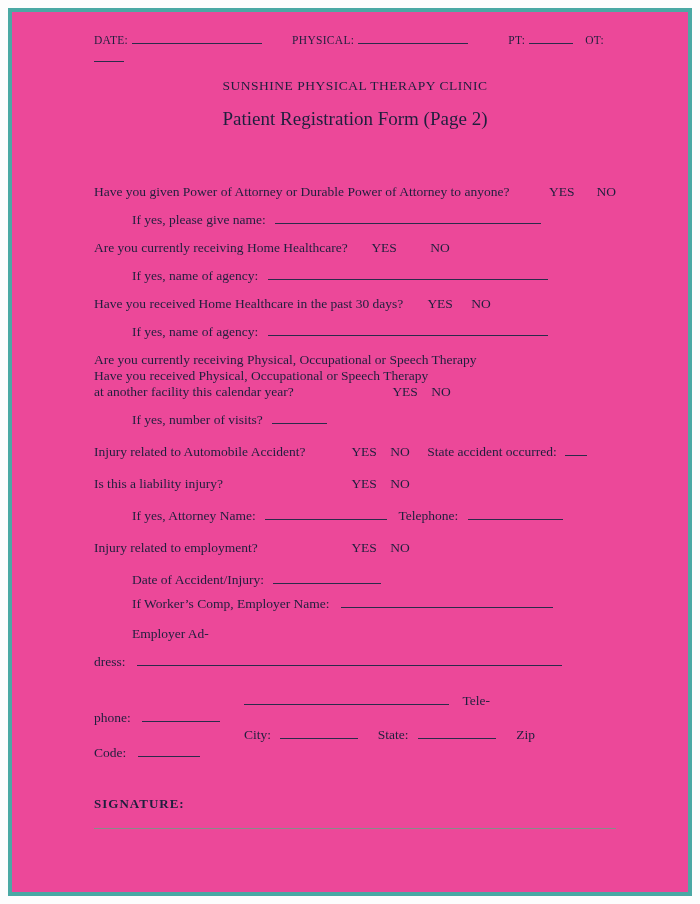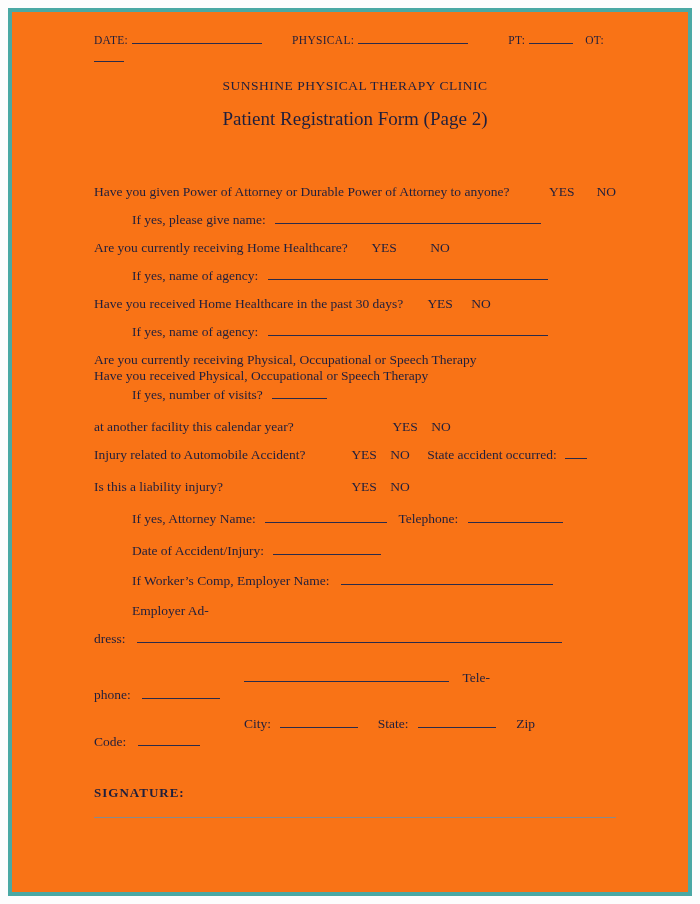--- a/index.html
+++ b/index.html
@@ -6,21 +6,21 @@
   html,body { width:700px; height:904px; }
   body {
     background:#fdfdfd;
     font-family:"Liberation Serif", serif;
     color:#1F1F3D;
     position:relative;
   }
   .frame {
     position:absolute; left:8px; top:8px; right:8px; bottom:8px;
     border:4px solid #4AA9A4;
-    background:#f97316;
+    background:#ec4899;
   }
   .content {
     position:absolute; left:82px; top:20px; width:522px;
   }
   
   .hdr { display:flex; align-items:baseline; font-size:11.5px; letter-spacing:.3px; margin-bottom:4px; }
   .hdr .lbl { white-space:nowrap; }
   .blank { display:inline-block; height:12px; border-bottom:1px solid #2B2B4A; vertical-align:baseline; }
   .hdr .blank { margin-left:4px; }
   .hdr2 { margin-bottom:16px; }
@@ -92,29 +92,29 @@
       <span class="blank" style="width:280px; margin-left:6px"></span>
     </div>
 
     <div class="row tight">
       <span>Are you currently receiving Physical, Occupational or Speech Therapy</span>
     </div>
 
     <div class="row tight">
       <span>Have you received Physical, Occupational or Speech Therapy</span>
     </div>
-    <div class="row indent gap-lg" style="margin-top:4px">
-      <span>If yes, number of visits?</span>
-      <span class="blank" style="width:55px; margin-left:6px"></span>
-    </div>
-
     <div class="row">
       <span class="q" style="width:295px">at another facility this calendar year?</span>
       <span class="opt">YES</span>
       <span class="opt" style="margin-left:10px">NO</span>
+    </div>
+
+    <div class="row indent gap-lg" style="margin-top:4px">
+      <span>If yes, number of visits?</span>
+      <span class="blank" style="width:55px; margin-left:6px"></span>
     </div>
 
     <div class="row gap-lg">
       <span class="q" style="width:254px">Injury related to Automobile Accident?</span>
       <span class="opt">YES</span>
       <span class="opt" style="margin-left:10px">NO</span>
       <span style="margin-left:14px">State accident occurred:</span>
       <span class="blank" style="width:22px; margin-left:5px"></span>
     </div>
 
@@ -124,22 +124,27 @@
       <span class="opt" style="margin-left:10px">NO</span>
     </div>
 
     <div class="row indent gap-lg">
       <span>If yes, Attorney Name:</span>
       <span class="blank" style="width:122px; margin-left:6px"></span>
       <span style="margin-left:8px">Telephone:</span>
       <span class="blank" style="width:95px; margin-left:6px"></span>
     </div>
 
+    <div class="row gap-lg">
+      <span class="q" style="width:254px">Injury related to employment?</span>
+      <span class="opt">YES</span>
+      <span class="opt" style="margin-left:10px">NO</span>
+    </div>
 
-    <div class="row indent" style="margin-bottom:15px">
+    <div class="row indent" style="margin-bottom:9px">
       <span>Date of Accident/Injury:</span>
       <span class="blank" style="width:108px; margin-left:6px"></span>
     </div>
 
     <div class="row indent" style="margin-bottom:15px">
       <span>If Worker’s Comp, Employer Name:</span>
       <span class="blank" style="width:212px; margin-left:8px"></span>
     </div>
 
     <div class="row indent" style="margin-bottom:13px">
@@ -147,21 +152,21 @@
     </div>
     <div class="row" style="margin-bottom:24px">
       <span>dress:</span>
       <span class="blank" style="width:425px; margin-left:8px"></span>
     </div>
 
     <div class="row" style="margin-bottom:2px">
       <span class="blank" style="width:205px; margin-left:150px"></span>
       <span style="margin-left:10px">Tele-</span>
     </div>
-    <div class="row" style="margin-bottom:14px">
+    <div class="row" style="margin-bottom:2px">
       <span>phone:</span>
       <span class="blank" style="width:78px; margin-left:8px"></span>
     </div>
 
     <div class="row" style="margin-bottom:3px">
       <span style="margin-left:150px">City:</span>
       <span class="blank" style="width:78px; margin-left:6px"></span>
       <span style="margin-left:16px">State:</span>
       <span class="blank" style="width:78px; margin-left:6px"></span>
       <span style="margin-left:17px">Zip</span>

